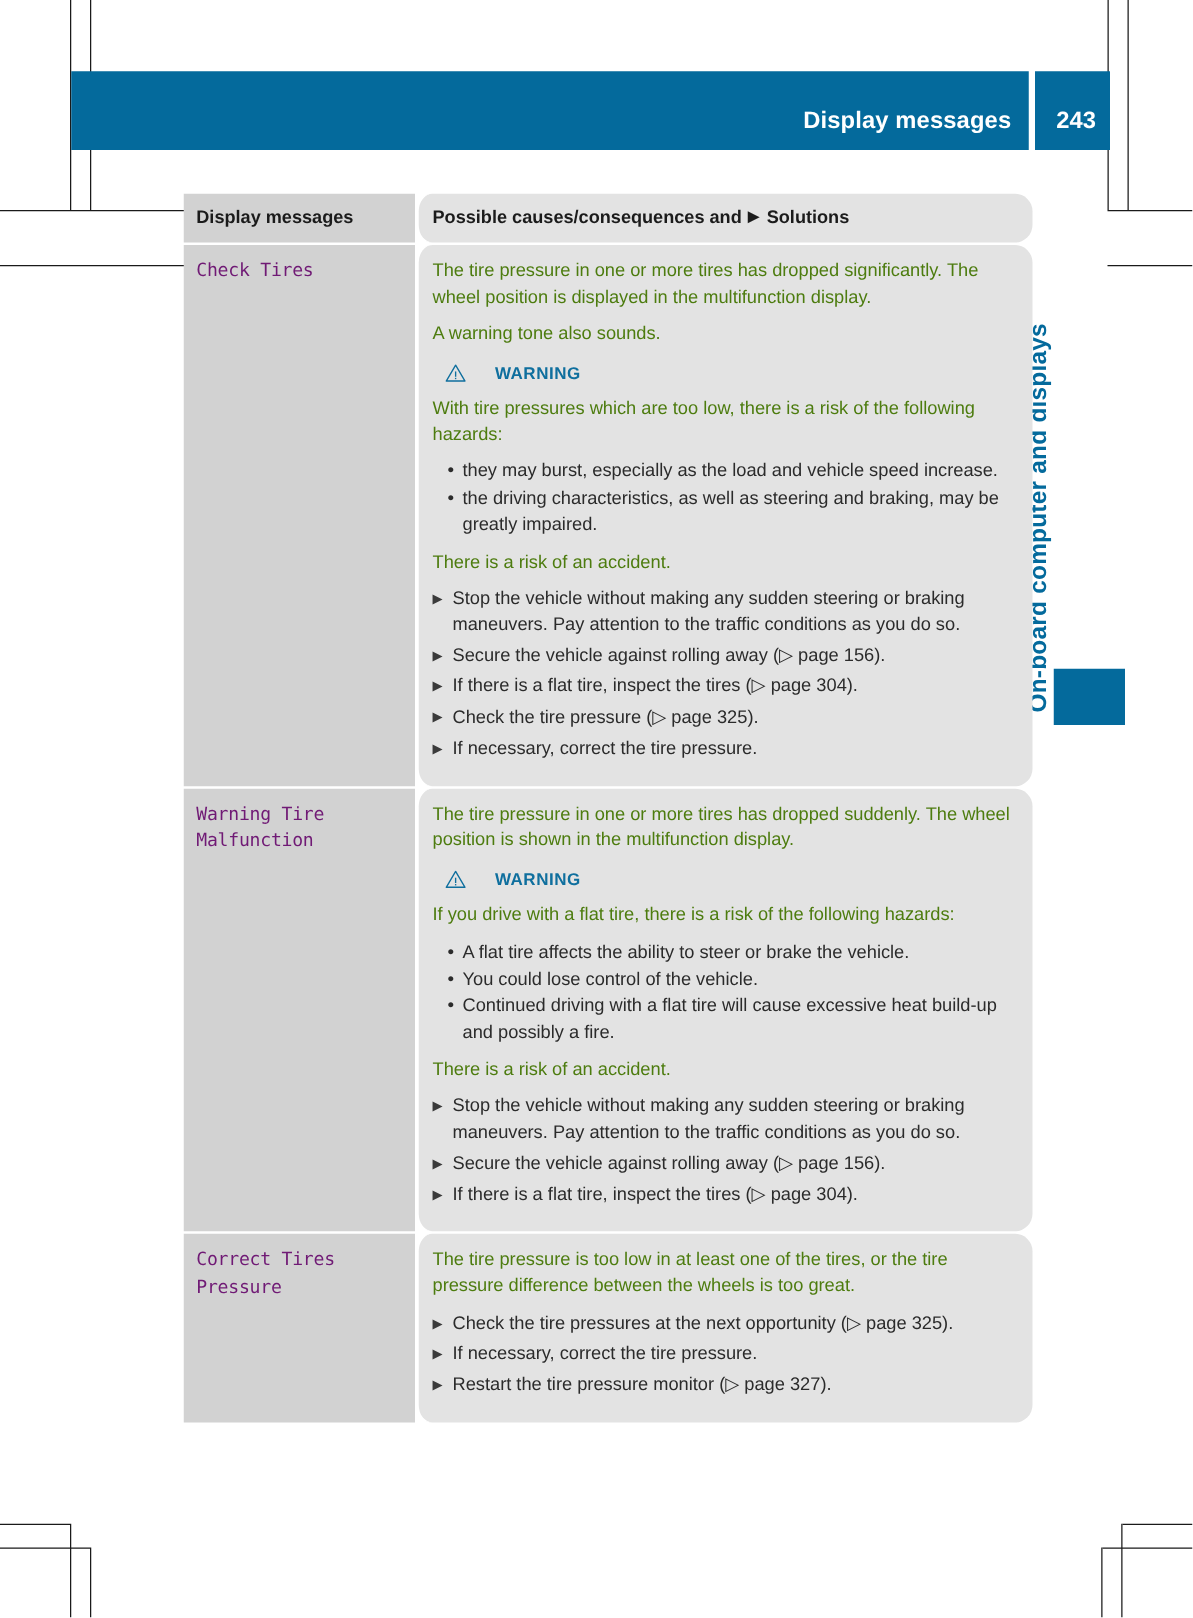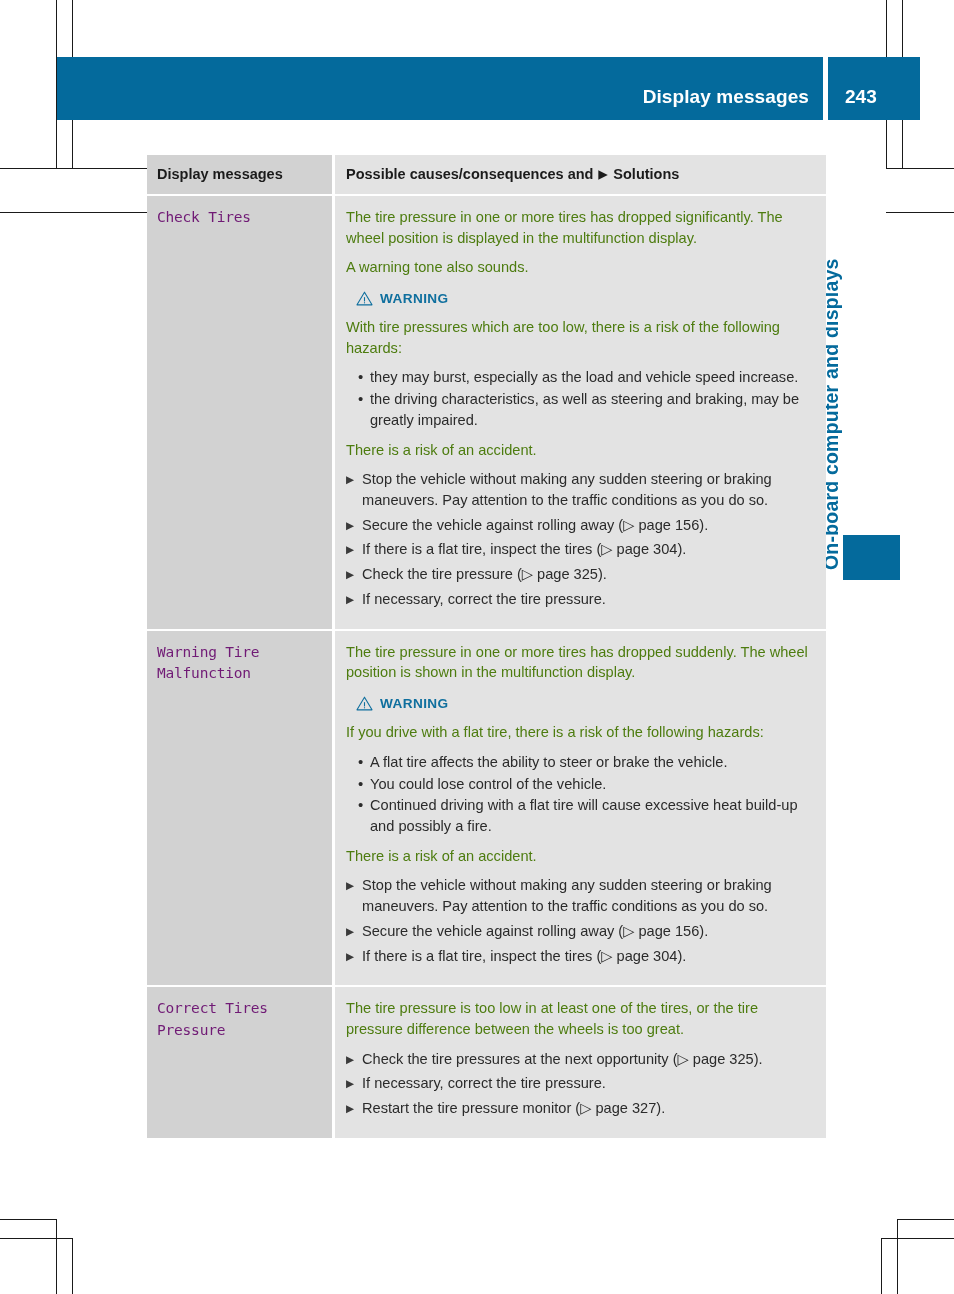--- a/index.html
+++ b/index.html
@@ -31,21 +31,21 @@
     padding-bottom: 12px;
     color: #ffffff;
     font-size: 19px;
     font-weight: bold;
     letter-spacing: 0.1px;
     white-space: nowrap;
   }
   .header-page {
     position: absolute;
     left: 828px; top: 57px;
-    width: 92px; height: 63px;
+    width: 60px; height: 63px;
     background: #046a9c;
     color: #ffffff;
     font-size: 19px;
     font-weight: bold;
     display: flex; align-items: flex-end; justify-content: flex-start;
     padding: 0 0 12px 17px;
   }
   .side-tab-wrap {
     position: absolute;
     left: 843px; top: 170px;
@@ -81,20 +81,21 @@
     width: 185px;
     flex: 0 0 185px;
     background: #d2d2d2;
     padding: 11px 10px 12px 10px;
   }
   .cell-right {
     flex: 1 1 auto;
     background: #e3e3e3;
     padding: 11px 12px 19px 11px;
     border-left: 3px solid #ffffff;
+    border-radius: 14px;
   }
   .header-row .cell-left,
   .header-row .cell-right {
     padding-top: 10px;
     padding-bottom: 10px;
   }
 
   .col-head {
     font-size: 14.5px;
     font-weight: bold;
@@ -115,21 +116,21 @@
     font-size: 14.6px;
     color: #4d7c0f;
     line-height: 1.42;
     margin: 0 0 9px 0;
   }
   .body-text:last-child { margin-bottom: 0; }
 
   .warning-head {
     display: flex;
     align-items: center;
-    gap: 7px;
+    gap: 23px;
     margin: 13px 0 11px 10px;
   }
   .warning-head .tri {
     width: 17px; height: 15px;
     display: block;
   }
   .warning-head .wlabel {
     color: #0f6f9e;
     font-size: 13.6px;
     font-weight: bold;

